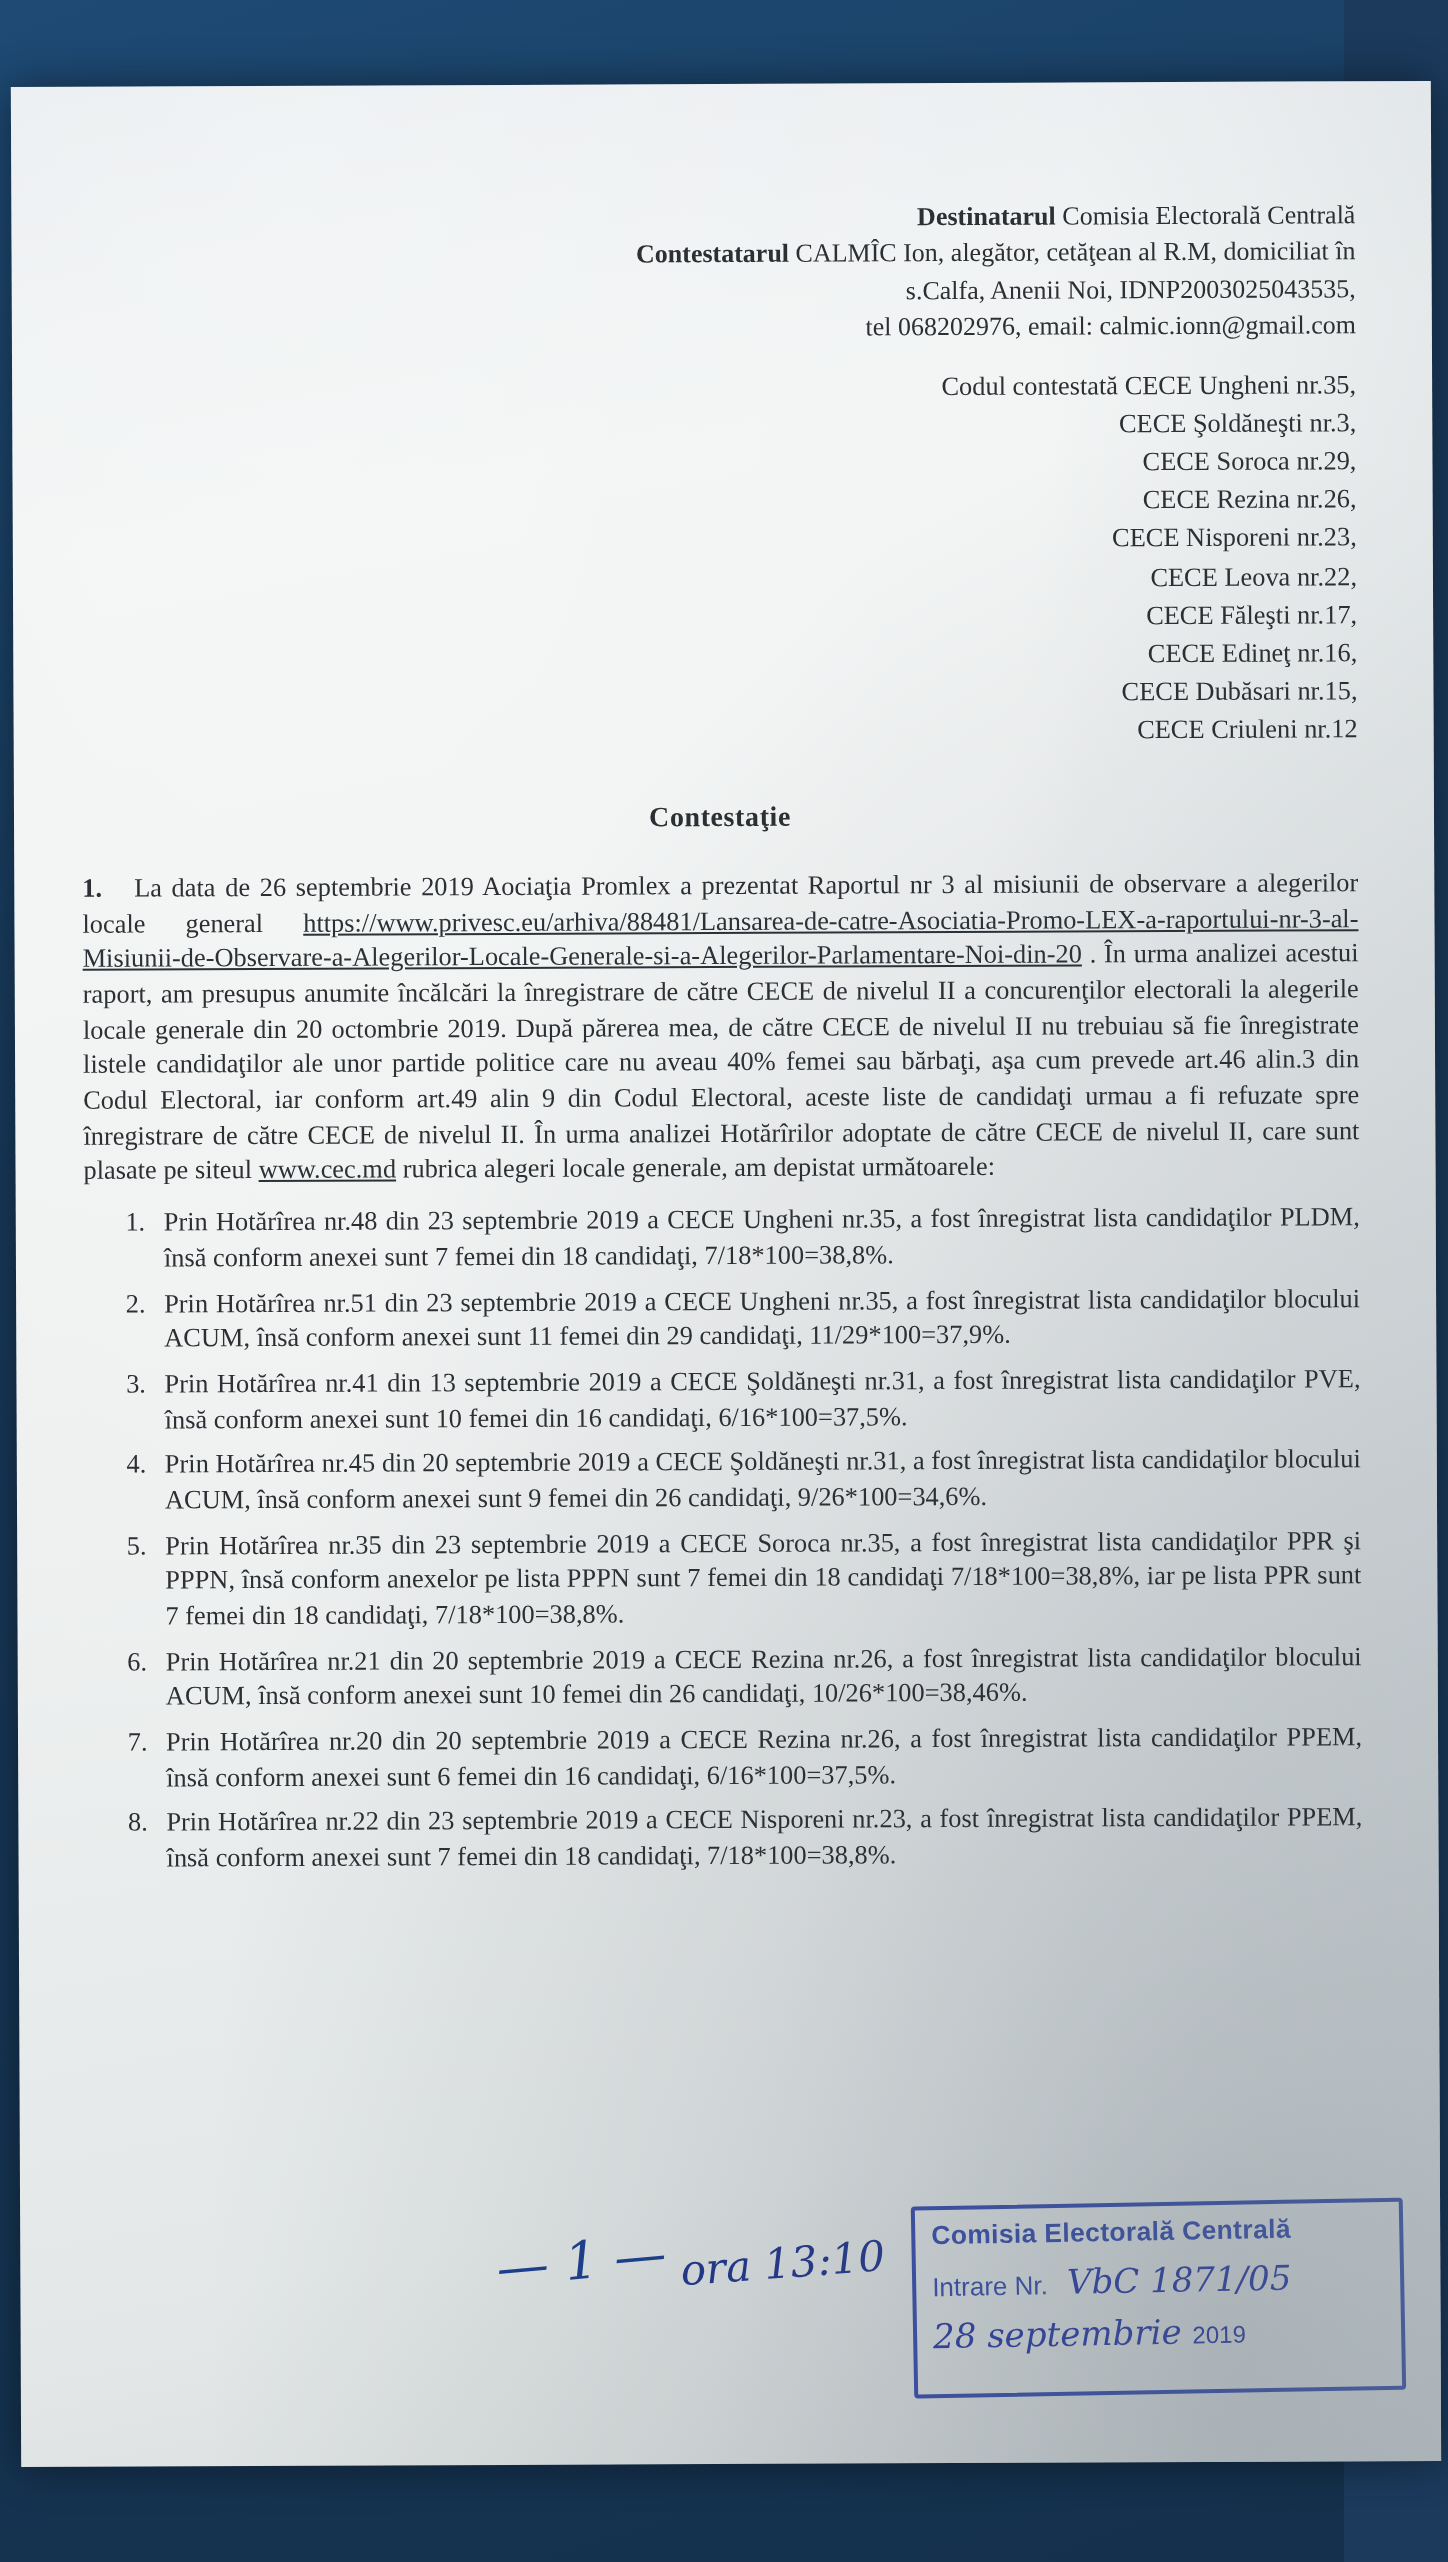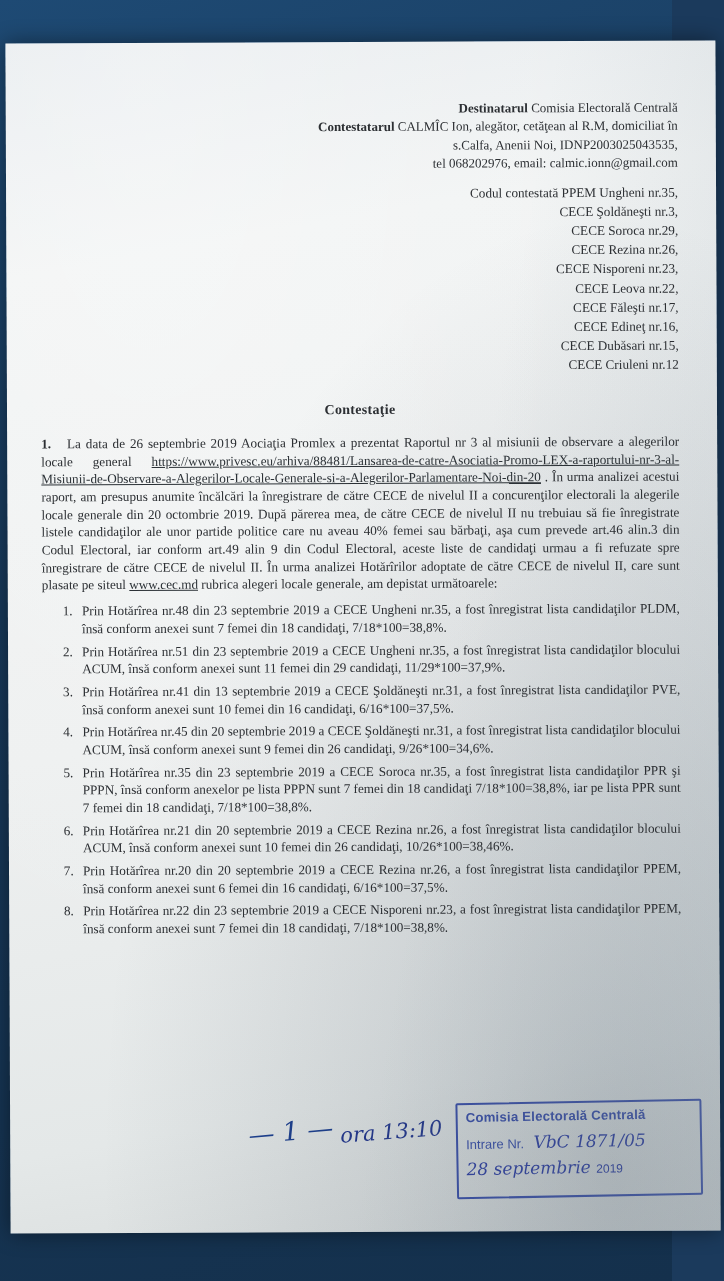--- a/index.html
+++ b/index.html
@@ -176,21 +176,21 @@
           <span class="lbl">Contestatarul</span>
           <span>CALMÎC Ion, alegător, cetăţean al R.M, domiciliat în</span>
         </div>
         <div class="hdr-line">s.Calfa, Anenii Noi, IDNP2003025043535,</div>
         <div class="hdr-line">tel 068202976, email: calmic.ionn@gmail.com</div>
       </div>
 
       <div class="party-block">
         <div class="hdr-line">
           <span class="lbl">Codul contestată</span>
-          <span>PPEM Ungheni nr.35,</span>
+          <span>CECE Ungheni nr.35,</span>
         </div>
         <div class="hdr-line">CECE Şoldăneşti nr.3,</div>
         <div class="hdr-line">CECE Soroca nr.29,</div>
         <div class="hdr-line">CECE Rezina nr.26,</div>
         <div class="hdr-line">CECE Nisporeni nr.23,</div>
         <div class="hdr-line">CECE Leova nr.22,</div>
         <div class="hdr-line">CECE Făleşti nr.17,</div>
         <div class="hdr-line">CECE Edineţ nr.16,</div>
         <div class="hdr-line">CECE Dubăsari nr.15,</div>
         <div class="hdr-line">CECE Criuleni nr.12</div>

